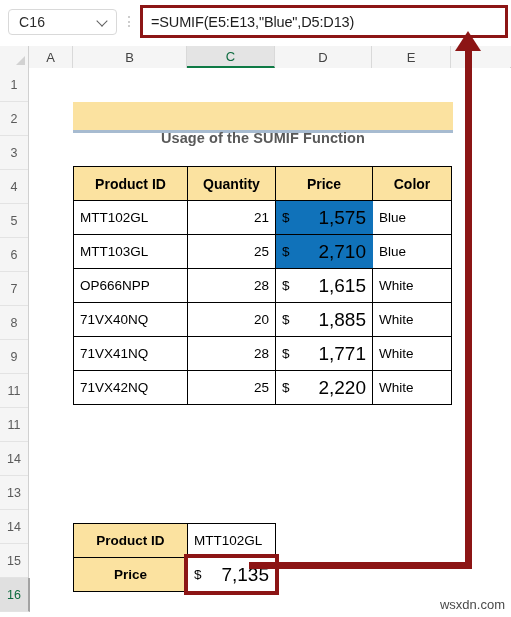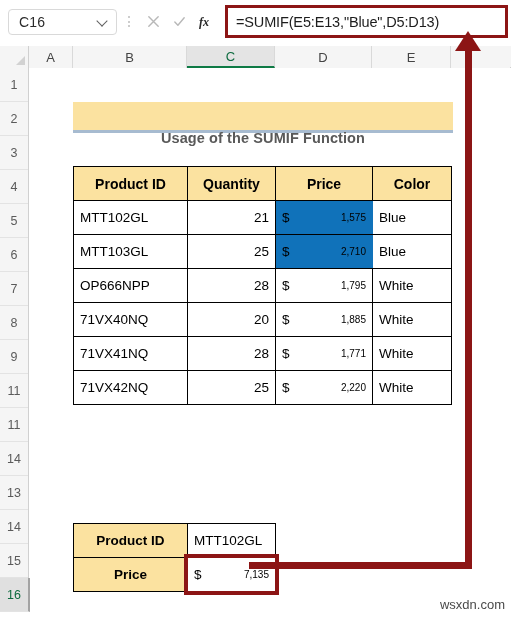--- a/index.html
+++ b/index.html
@@ -226,21 +226,21 @@
   .cell-price {
     padding: 0 7px 0 7px;
   }
   .price-inner {
     display: flex;
     align-items: center;
     justify-content: space-between;
     width: 100%;
   }
   .price-cur { font-size: 13.5px; }
-  .price-val { font-size: 10px; }
+  .price-val { font-size: 19px; }
 
   td.blue-fill {
     background: #1072BA;
     color: #000000;
     border-left-color: #1072BA;
     border-right-color: #1072BA;
   }
 
   
   .result-table {
@@ -317,31 +317,20 @@
     <span class="name-box-text">C16</span>
     <span class="chevron"></span>
   </div>
 
   <div class="dots-sep">
     <i></i>
       <i></i>
       <i></i>
   </div>
 
-  <div class="fx-group">
-    <svg class="fx-icon" viewBox="0 0 16 16">
-      <path d="M3 3 L13 13 M13 3 L3 13" stroke="#b8b8b8" stroke-width="1.5" fill="none" stroke-linecap="round"></path>
-    </svg>
-    <svg class="fx-icon" viewBox="0 0 16 16">
-      <path d="M3 8.5 L6.3 12 L13 4" stroke="#b8b8b8" stroke-width="1.5" fill="none" stroke-linecap="round" stroke-linejoin="round"></path>
-    </svg>
-    <svg class="fx-icon" viewBox="0 0 16 16">
-      <text x="1" y="13" font-family="Liberation Serif, serif" font-size="13" font-style="italic" font-weight="bold" fill="#2b2b2b">fx</text>
-    </svg>
-  </div>
 
   <div class="formula-input-wrap">
     <div class="formula-input">=SUMIF(E5:E13,"Blue",D5:D13)</div>
   </div>
 </div>
 
 <div class="col-header-row">
   <div class="corner-cell"></div>
   <div class="col-head" style="width:44px">A</div>
   <div class="col-head" style="width:114px">B</div>
@@ -413,21 +402,21 @@
             </div>
           </td>
           <td class="cell-color">Blue</td>
         </tr>
         <tr>
           <td class="cell-pid">OP666NPP</td>
           <td class="cell-qty">28</td>
           <td class="cell-price">
             <div class="price-inner">
               <span class="price-cur">$</span>
-              <span class="price-val">1,795</span>
+              <span class="price-val">1,615</span>
             </div>
           </td>
           <td class="cell-color">White</td>
         </tr>
         <tr>
           <td class="cell-pid">71VX40NQ</td>
           <td class="cell-qty">20</td>
           <td class="cell-price">
             <div class="price-inner">
               <span class="price-cur">$</span>

